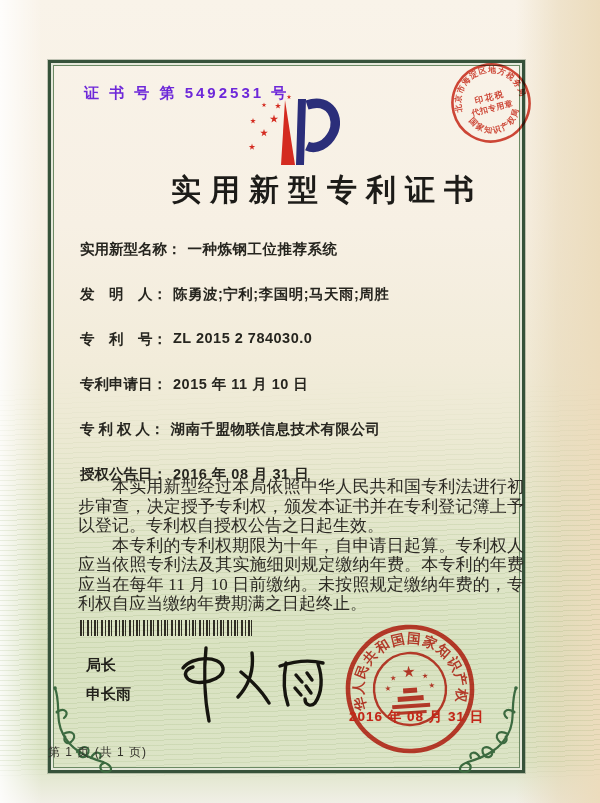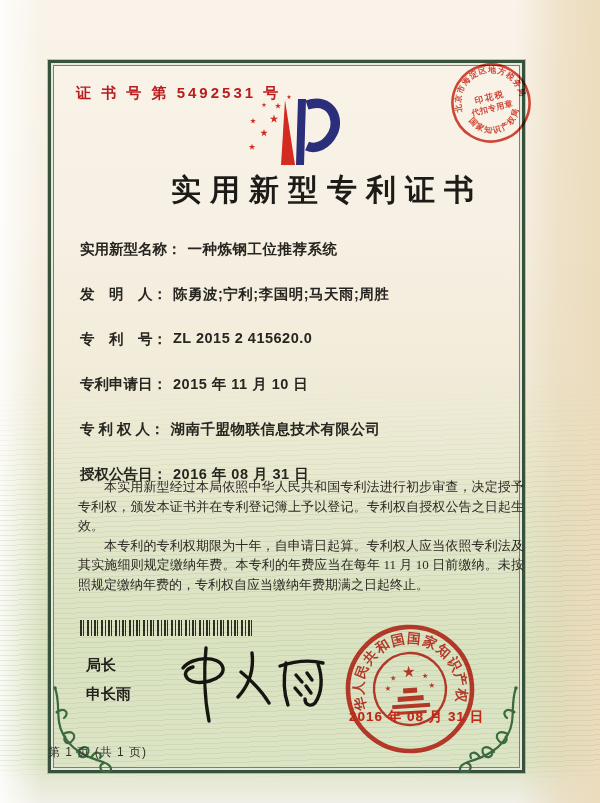--- a/index.html
+++ b/index.html
@@ -21,39 +21,39 @@
     background:repeating-linear-gradient(178deg, rgba(116,152,74,.13) 0 1px, rgba(116,152,74,0) 1px 5px);
     -webkit-mask-image:linear-gradient(180deg, transparent 0%, #000 35%, #000 95%, transparent 100%);
             mask-image:linear-gradient(180deg, transparent 0%, #000 35%, #000 95%, transparent 100%);
   }
   .frame {
     position:absolute; left:48px; top:60px; width:477px; height:713px;
     border:3px solid #36523a;
     box-shadow: inset 0 0 0 2px rgba(250,248,238,.85), inset 0 0 0 3px #6c8a64, 0 0 0 1px rgba(90,110,85,.35);
   }
   .cert-number {
-    position:absolute; left:76px; top:84px;
-    font-size:15px; font-weight:bold; letter-spacing:3px; color:#b91c1c;
+    position:absolute; left:84px; top:84px;
+    font-size:15px; font-weight:bold; letter-spacing:3px; color:#6d28d9;
   }
   .logo { position:absolute; left:237px; top:86px; width:140px; height:100px; }
   .title {
     position:absolute; left:55px; top:170px; width:500px;
     text-align:center;
     font-family:"Liberation Serif", serif;
     font-size:30px; font-weight:bold; color:#1c1b18; letter-spacing:9px;padding-left:44px;
   }
   .fields { position:absolute; left:80px; top:240px; width:430px; }
   .field-row { display:flex; margin-bottom:26px; font-size:14.5px; font-weight:bold; color:#26251f;text-align:right; }
   .field-label { white-space:pre; flex:0 0 auto; }
   .field-colon { margin-right:6px; }
   .field-value { letter-spacing:.5px; }
   .body-text {
     position:absolute; left:78px; top:477px; width:446px;
     font-family:"Liberation Serif", serif;
-    font-size:13px; line-height:19.5px; color:#2c2a24;
+    font-size:17px; line-height:19.5px; color:#2c2a24;
     text-align:justify;
   }
   .body-text p { text-indent:2em; margin:0; }
   .barcode {
     position:absolute; left:80px; top:620px; width:172px; height:16px;
     background:repeating-linear-gradient(90deg,#18140e 0 2px,transparent 2px 3px,#18140e 3px 4px,transparent 4px 7px,#18140e 7px 9px,transparent 9px 11px,#18140e 11px 12px,transparent 12px 14px);
     opacity:.88;
   }
   .signer { position:absolute; left:86px; top:650px; font-size:15px; font-weight:bold; color:#23221c; line-height:29px; }
   .signature-svg { position:absolute; left:168px; top:632px; width:170px; height:95px; }
@@ -137,21 +137,21 @@
     <span class="field-value">一种炼钢工位推荐系统</span>
   </div>
   <div class="field-row">
     <span class="field-label">发　明　人</span>
       <span class="field-colon">：</span>
     <span class="field-value">陈勇波;宁利;李国明;马天雨;周胜</span>
   </div>
   <div class="field-row">
     <span class="field-label">专　利　号</span>
       <span class="field-colon">：</span>
-    <span class="field-value">ZL 2015 2 415620.0</span>
+    <span class="field-value">ZL 2015 2 784030.0</span>
   </div>
   <div class="field-row">
     <span class="field-label">专利申请日</span>
       <span class="field-colon">：</span>
     <span class="field-value">2015 年 11 月 10 日</span>
   </div>
   <div class="field-row">
     <span class="field-label">专 利 权 人</span>
       <span class="field-colon">：</span>
     <span class="field-value">湖南千盟物联信息技术有限公司</span>

